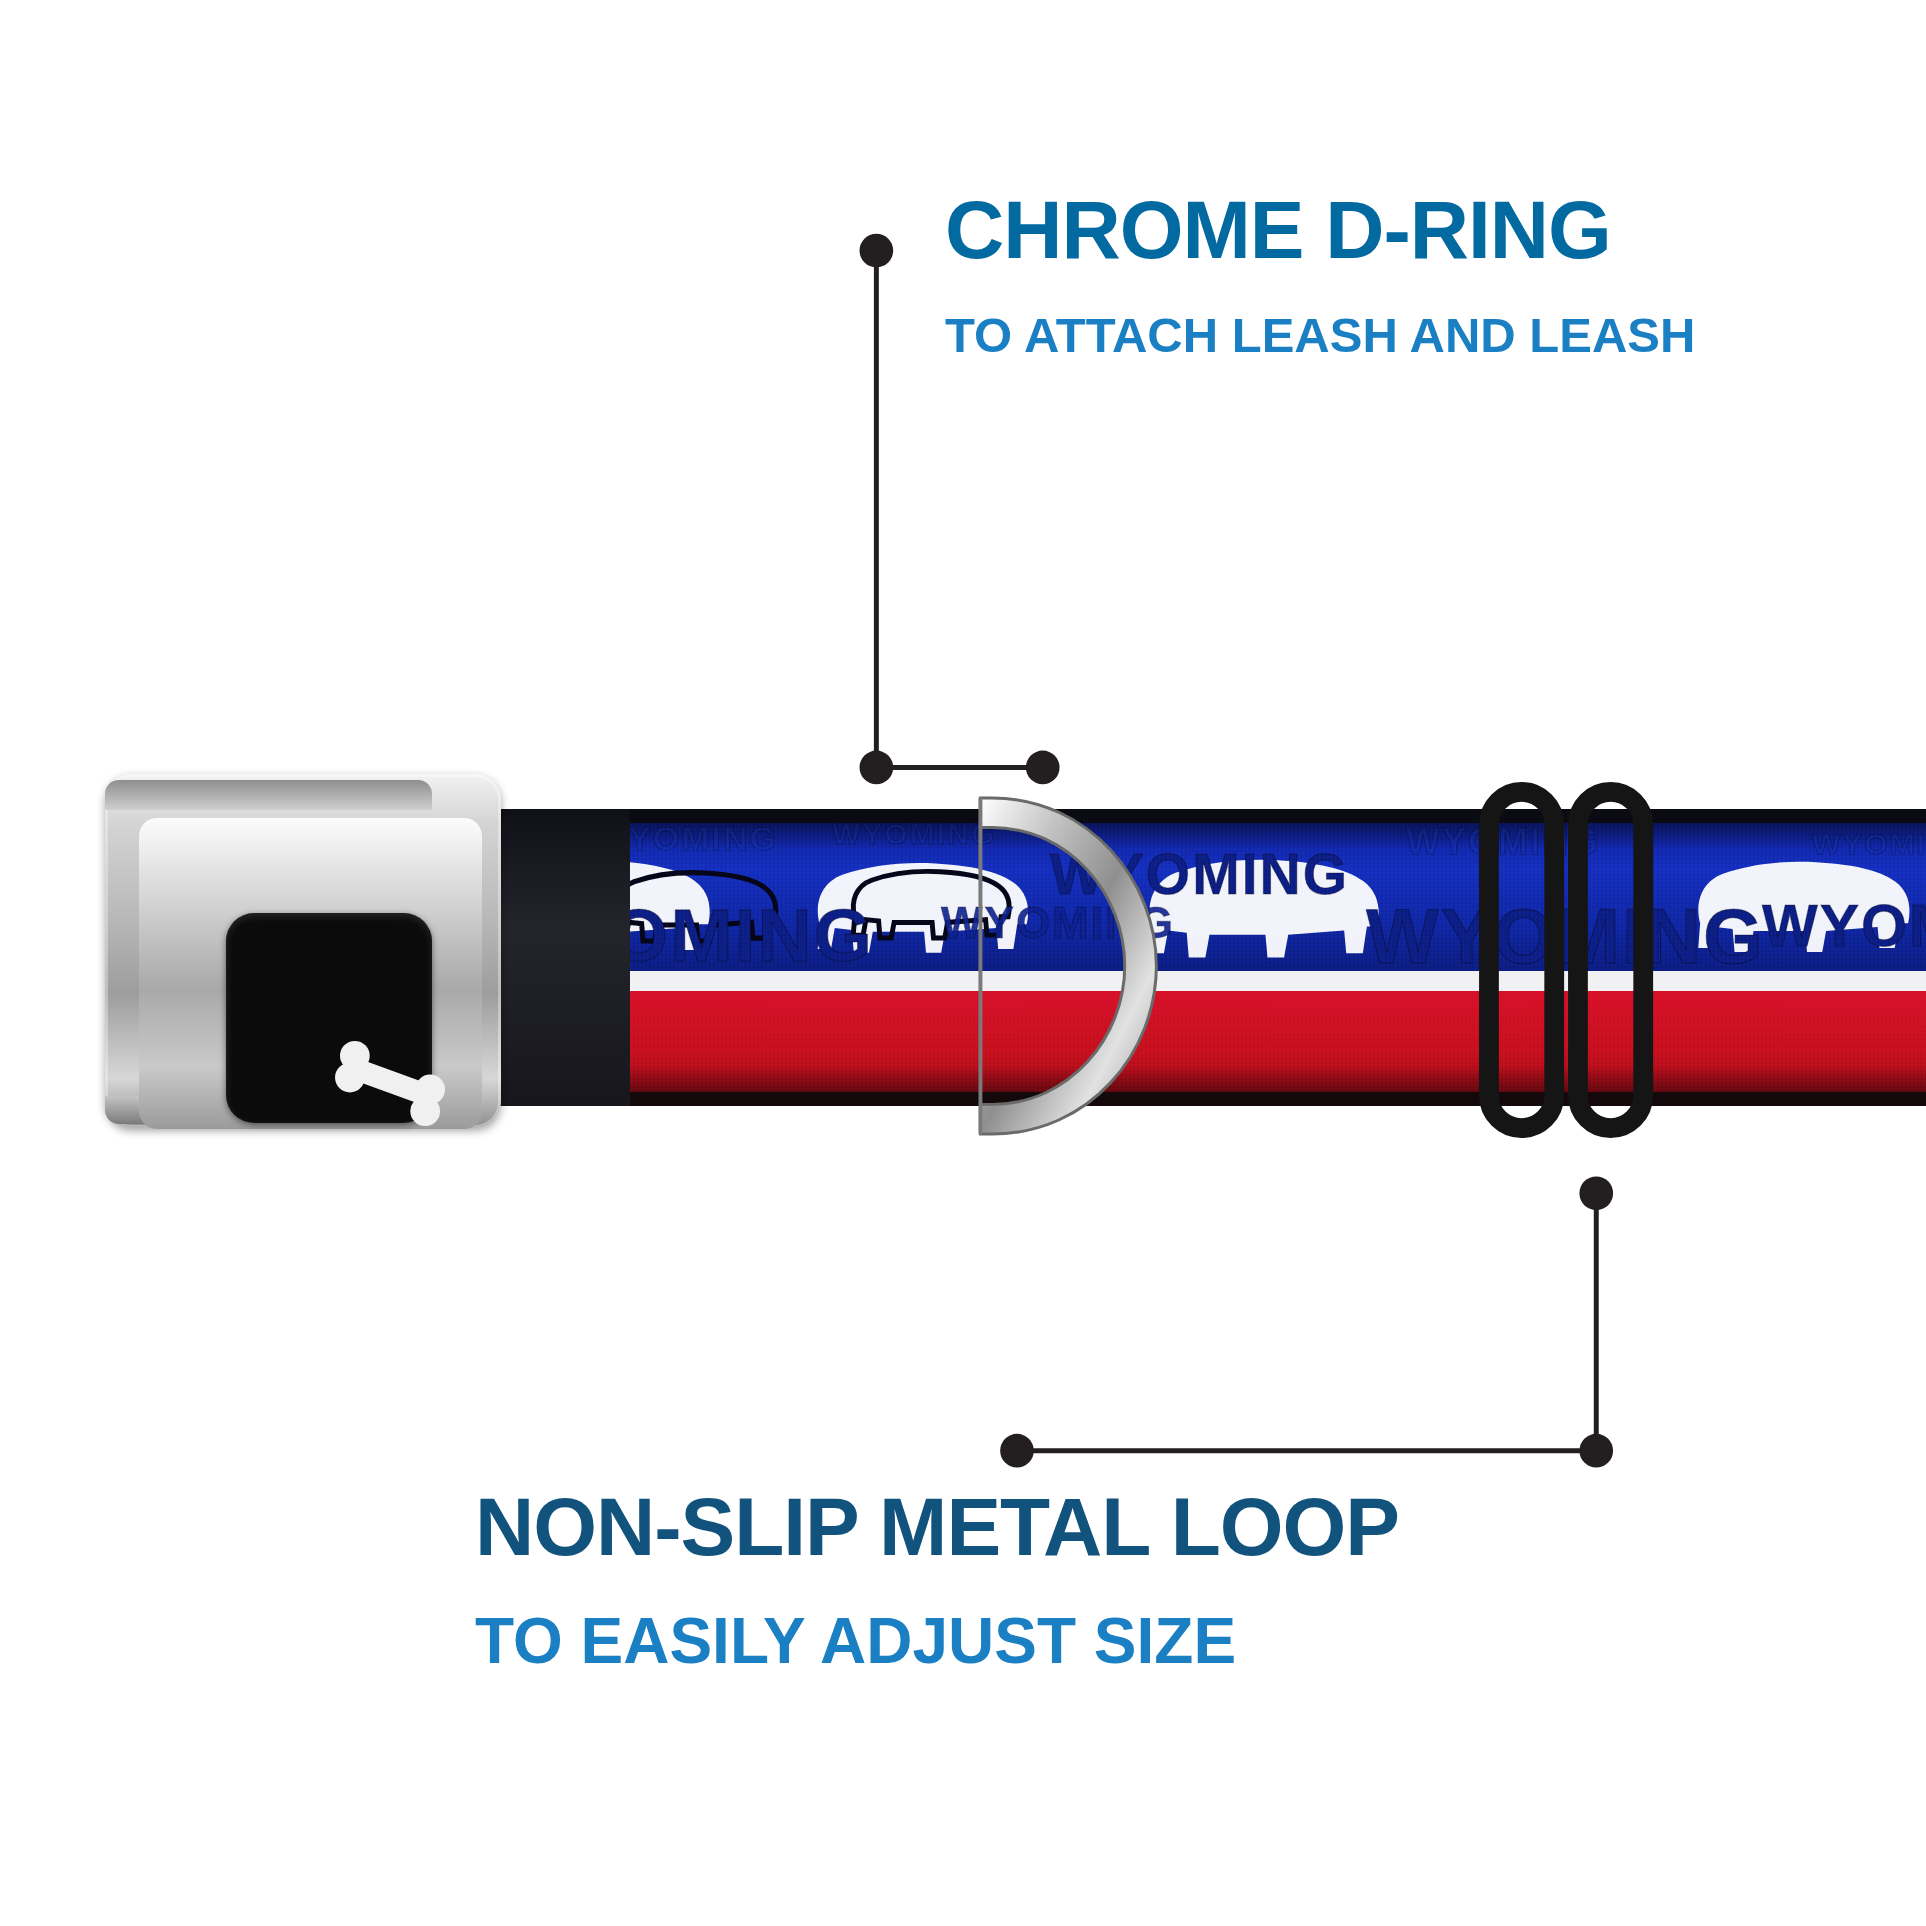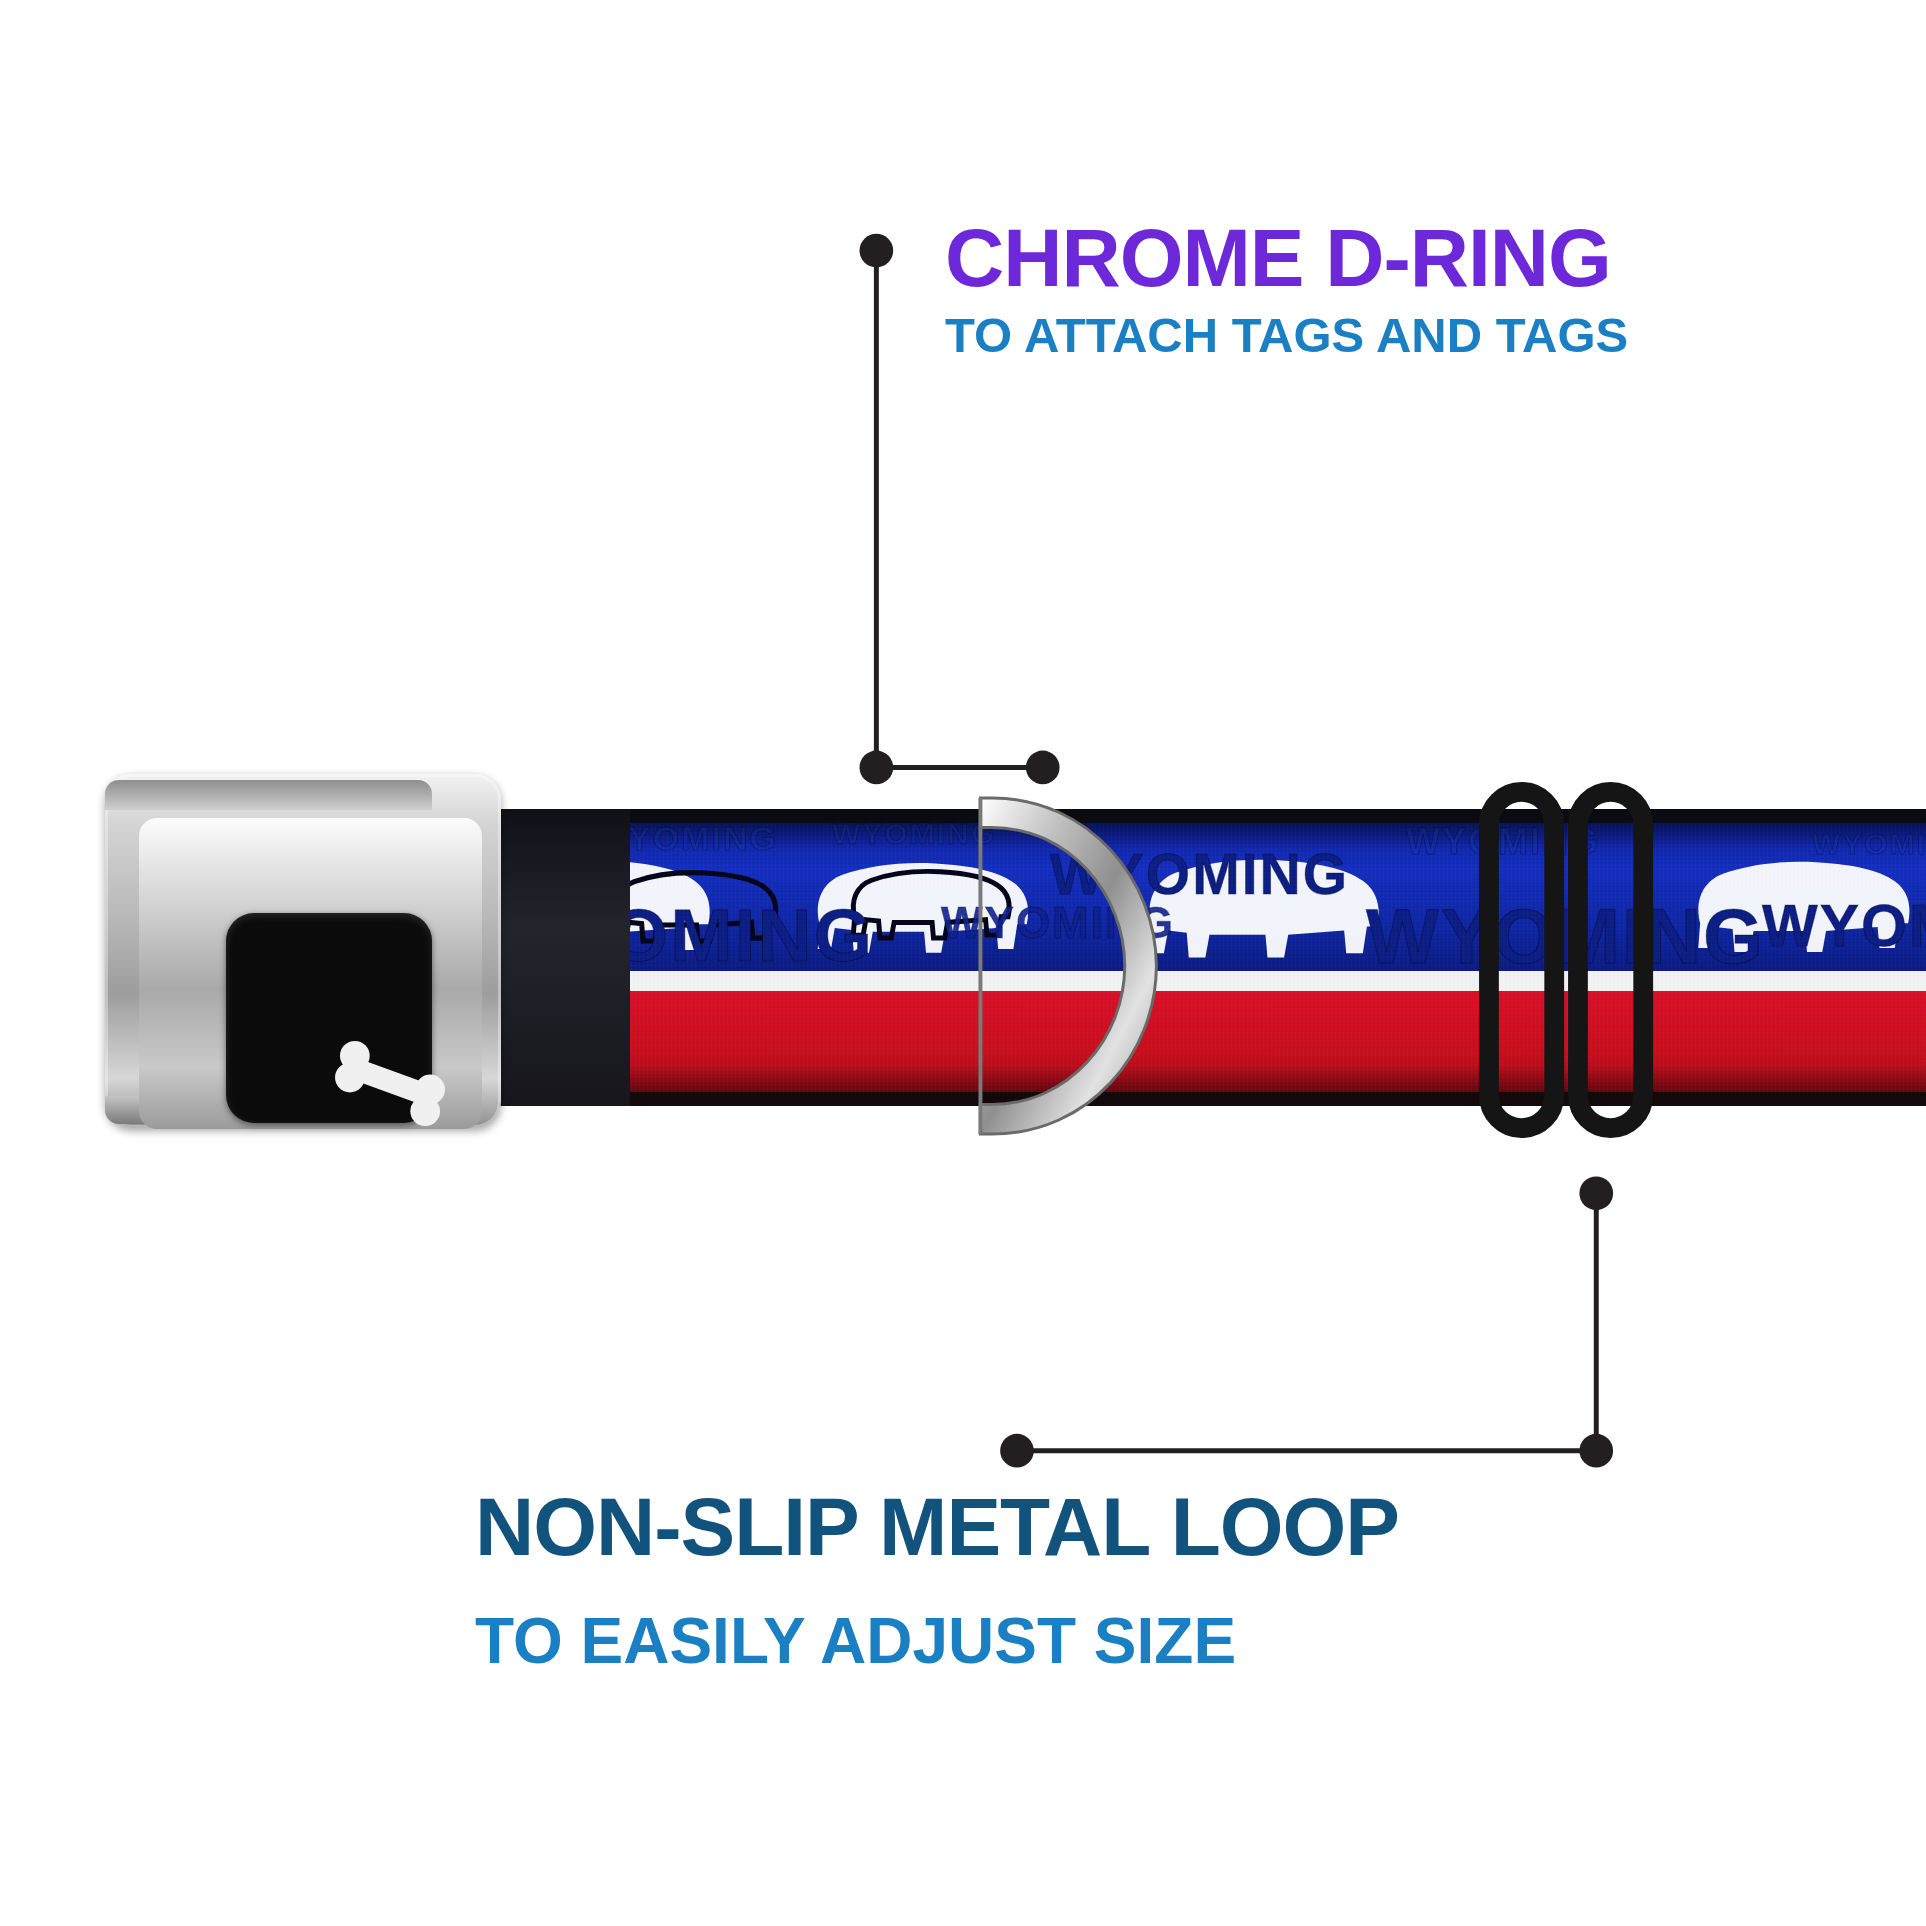--- a/index.html
+++ b/index.html
@@ -26,22 +26,21 @@
     position: absolute;
     font-weight: bold;
     white-space: nowrap;
     letter-spacing: 0px;
   }
 
   #dring-title {
     left: 945px;
     top: 183px;
     font-size: 82px;
-    color: #6d28d9;
-    margin-top: 28px;
+    color: #0369a1;
   }
   #dring-sub {
     left: 945px;
     top: 307px;
     font-size: 49px;
     color: #1b7fc4;
   }
   #loop-title {
     left: 475px;
     top: 1480px;
@@ -231,21 +230,21 @@
   <circle cx="885" cy="775" r="17" fill="#231f20"></circle>
   <circle cx="1053" cy="775" r="17" fill="#231f20"></circle>
 
   <polyline points="1612,1205 1612,1465 1027,1465" fill="none" stroke="#231f20" stroke-width="5"></polyline>
   <circle cx="1612" cy="1205" r="17" fill="#231f20"></circle>
   <circle cx="1612" cy="1465" r="17" fill="#231f20"></circle>
   <circle cx="1027" cy="1465" r="17" fill="#231f20"></circle>
 </svg>
 
 <div class="callout-title" id="dring-title">CHROME D-RING</div>
-<div class="callout-sub" id="dring-sub">TO ATTACH TAGS AND TAGS</div>
+<div class="callout-sub" id="dring-sub">TO ATTACH LEASH AND LEASH</div>
 
 <div class="callout-title" id="loop-title">NON-SLIP METAL LOOP</div>
 <div class="callout-sub" id="loop-sub">TO EASILY ADJUST SIZE</div>
 
 <div id="collar-assembly">
 
   <div class="strap">
     <div class="strap-blue"></div>
 
     <div class="pattern-layer">

